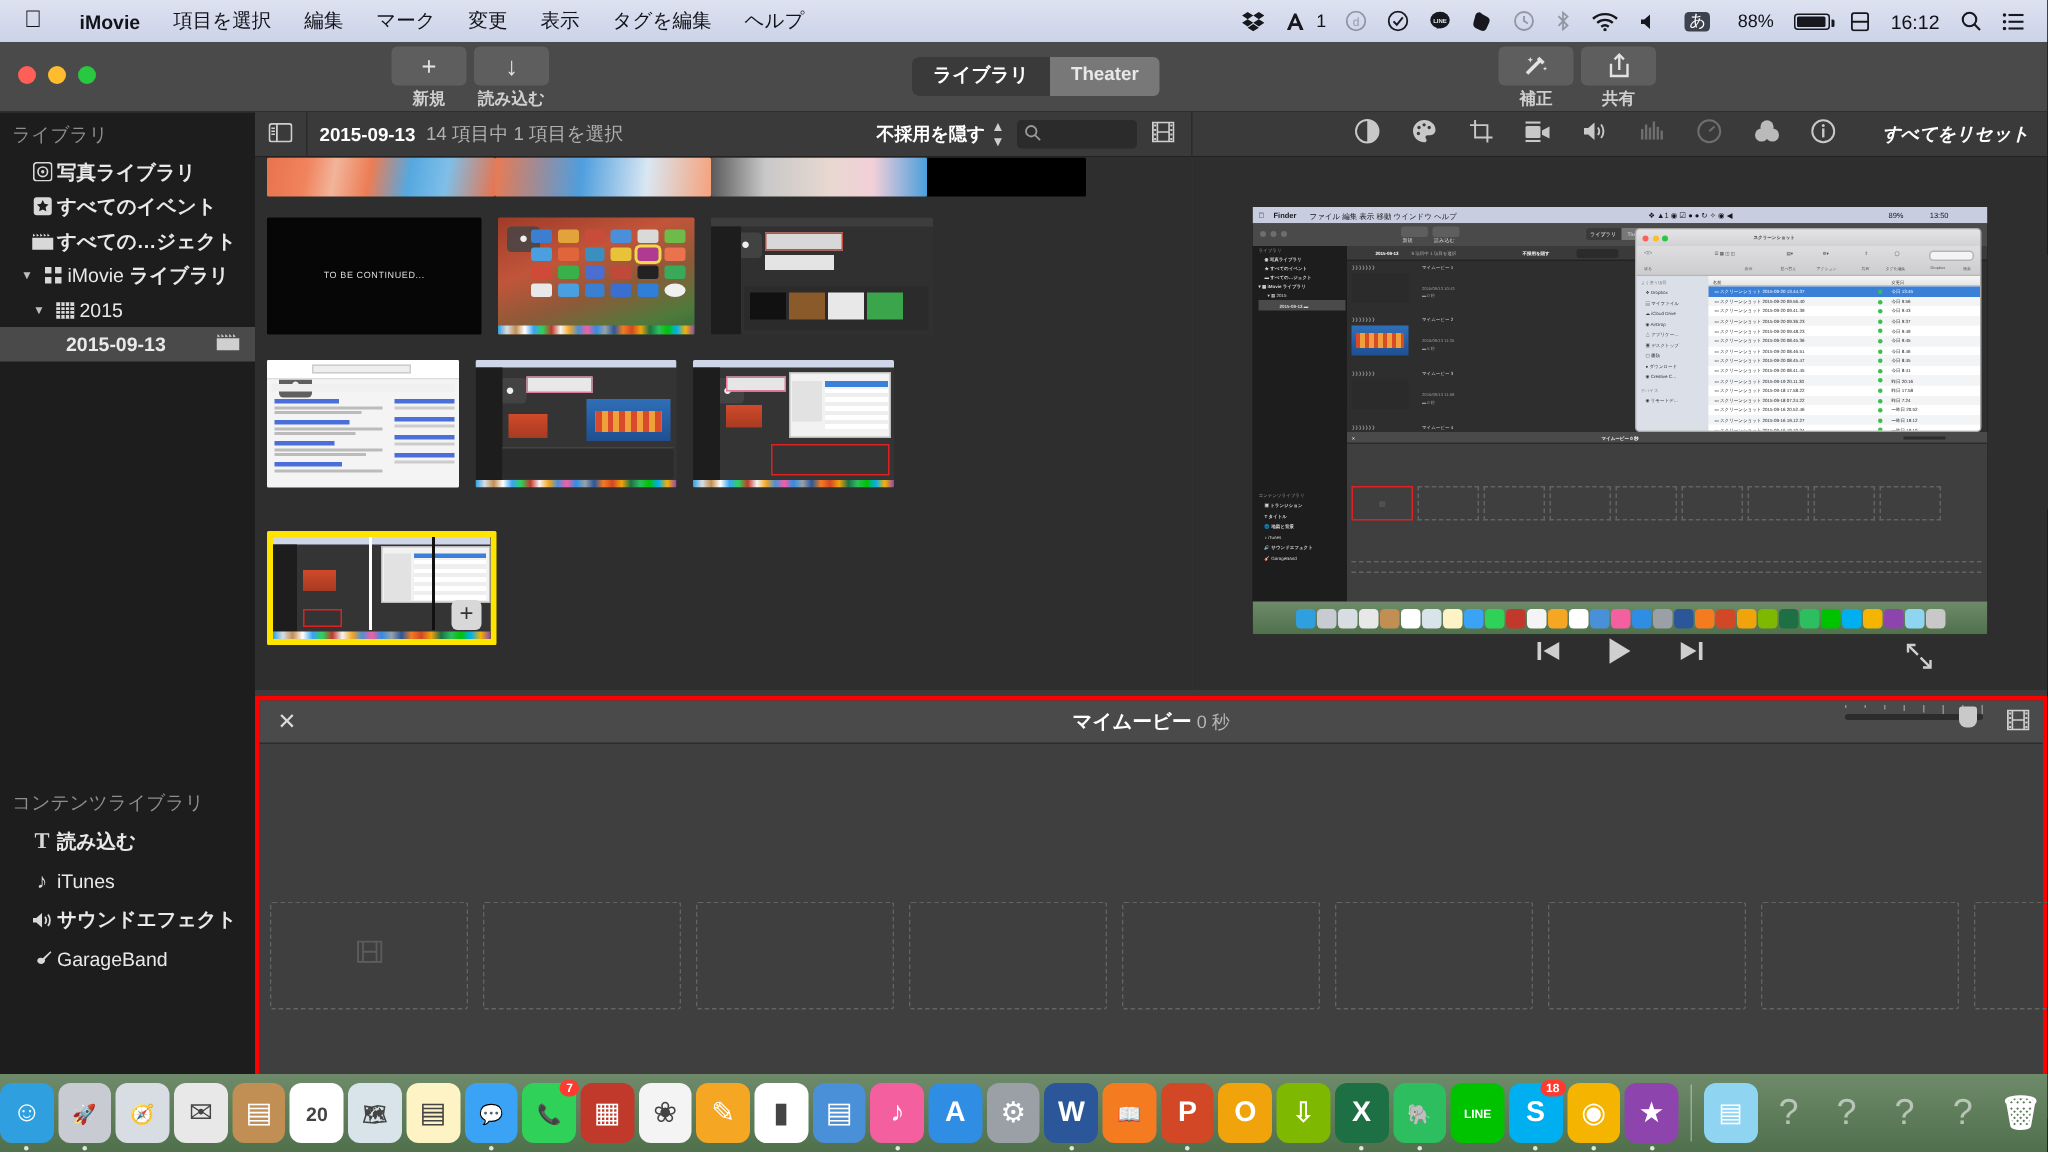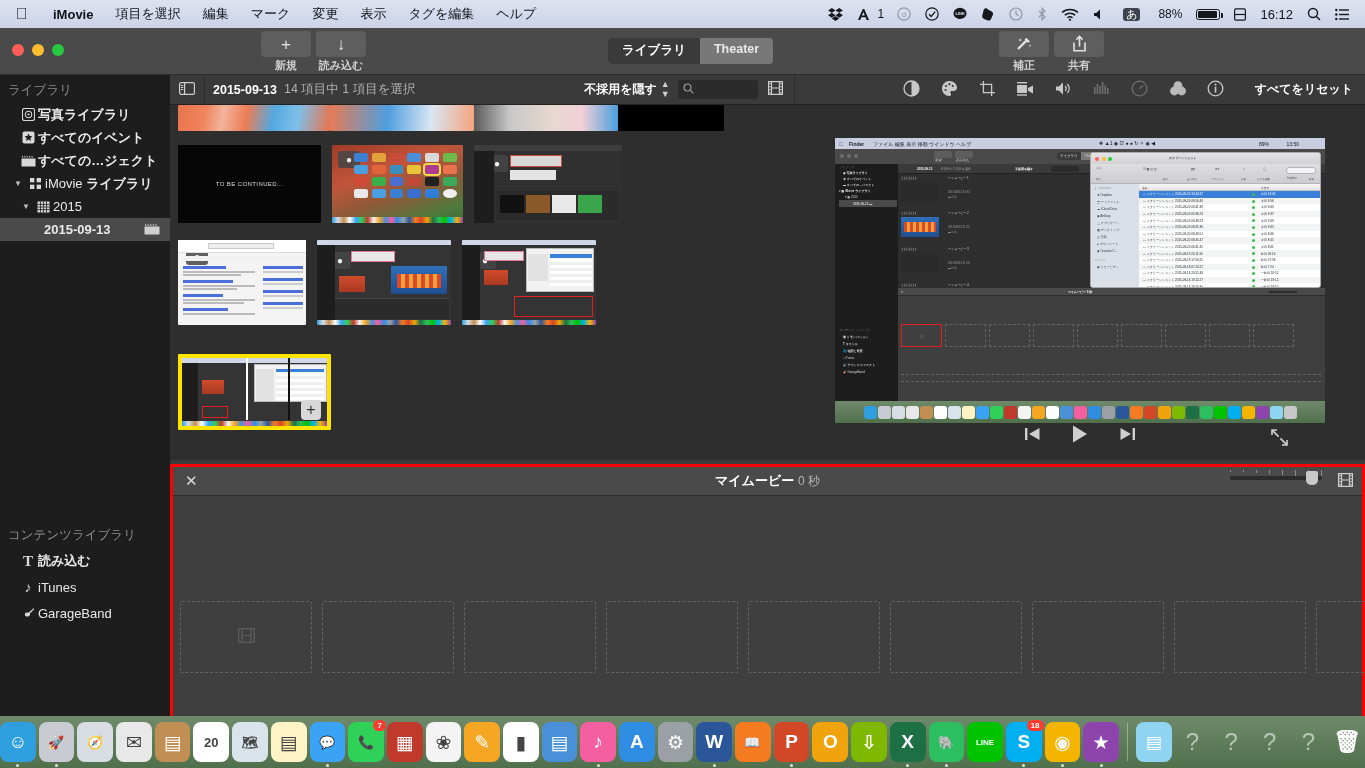--- a/index.html
+++ b/index.html
@@ -405,20 +405,29 @@
           <span class="ic" style="font-family:'Liberation Serif',serif;font-size:15px;">T</span>
           <span>読み込む</span>
         </div>
 
 
         <div class="sb-row indent1" style="height:26px;">
           <span class="ic" style="font-size:14px;">♪</span>
           <span class="norm">iTunes</span>
         </div>
 
+        <div class="sb-row indent1" style="height:26px;">
+          <span class="ic">
+            <svg width="15" height="13" viewBox="0 0 15 13">
+                <path fill="#d8d8d8" d="M1 5h2.2L7 1.6v9.8L3.2 8H1z"></path>
+                <path d="M9 4.2a4 4 0 010 4.6M11 2.6a7 7 0 010 7.8" fill="none" stroke="#d8d8d8" stroke-width="1.2"></path>
+              </svg>
+          </span>
+          <span>サウンドエフェクト</span>
+        </div>
 
         <div class="sb-row indent1" style="height:26px;">
           <span class="ic">
             <svg width="13" height="13" viewBox="0 0 13 13">
                 <path fill="#d8d8d8" d="M11.6 1.2l.7.7-4.4 4.6c.5 1.3-.3 2.6-1.6 3-1.4.4-3-.3-3.4-1.5-.3-1.2.6-2.3 1.8-2.5.7-.1 1.3 0 1.8.3z"></path>
               </svg>
           </span>
           <span class="norm">GarageBand</span>
         </div>
       </div>
@@ -461,21 +470,21 @@
               <rect x="1.4" y="11" width="1.4" height="1.3"></rect>
               <rect x="12.2" y="2" width="1.4" height="1.3"></rect>
               <rect x="12.2" y="5" width="1.4" height="1.3"></rect>
               <rect x="12.2" y="8" width="1.4" height="1.3"></rect>
               <rect x="12.2" y="11" width="1.4" height="1.3"></rect>
             </g>
           </svg>
       </div>
       <div class="bt-sep" style="margin-left:0;"></div>
 
-      <div class="adj" style="margin-left:98px;">
+      <div class="adj" style="margin-left:98px;font-style:italic;">
         <div class="ai">
           <svg width="17" height="17" viewBox="0 0 17 17">
               <circle cx="8.5" cy="8.5" r="7.5" fill="none" stroke="#c8c8c8" stroke-width="1.3"></circle>
               <path d="M8.5 1a7.5 7.5 0 010 15z" fill="#c8c8c8"></path>
             </svg>
         </div>
         <div class="ai">
           <svg width="17" height="17" viewBox="0 0 17 17">
               <path fill="#c8c8c8" d="M8.5 1C4.3 1 1 4.3 1 8.4s3.3 7.5 7.5 7.5c1 0 1.6-.6 1.6-1.4 0-.4-.2-.7-.4-1-.3-.3-.4-.6-.4-1 0-.8.6-1.4 1.5-1.4h1.7c2 0 3.5-1.5 3.5-3.6C16 4 12.7 1 8.5 1z"></path>
               <g fill="#3a3a3a">

